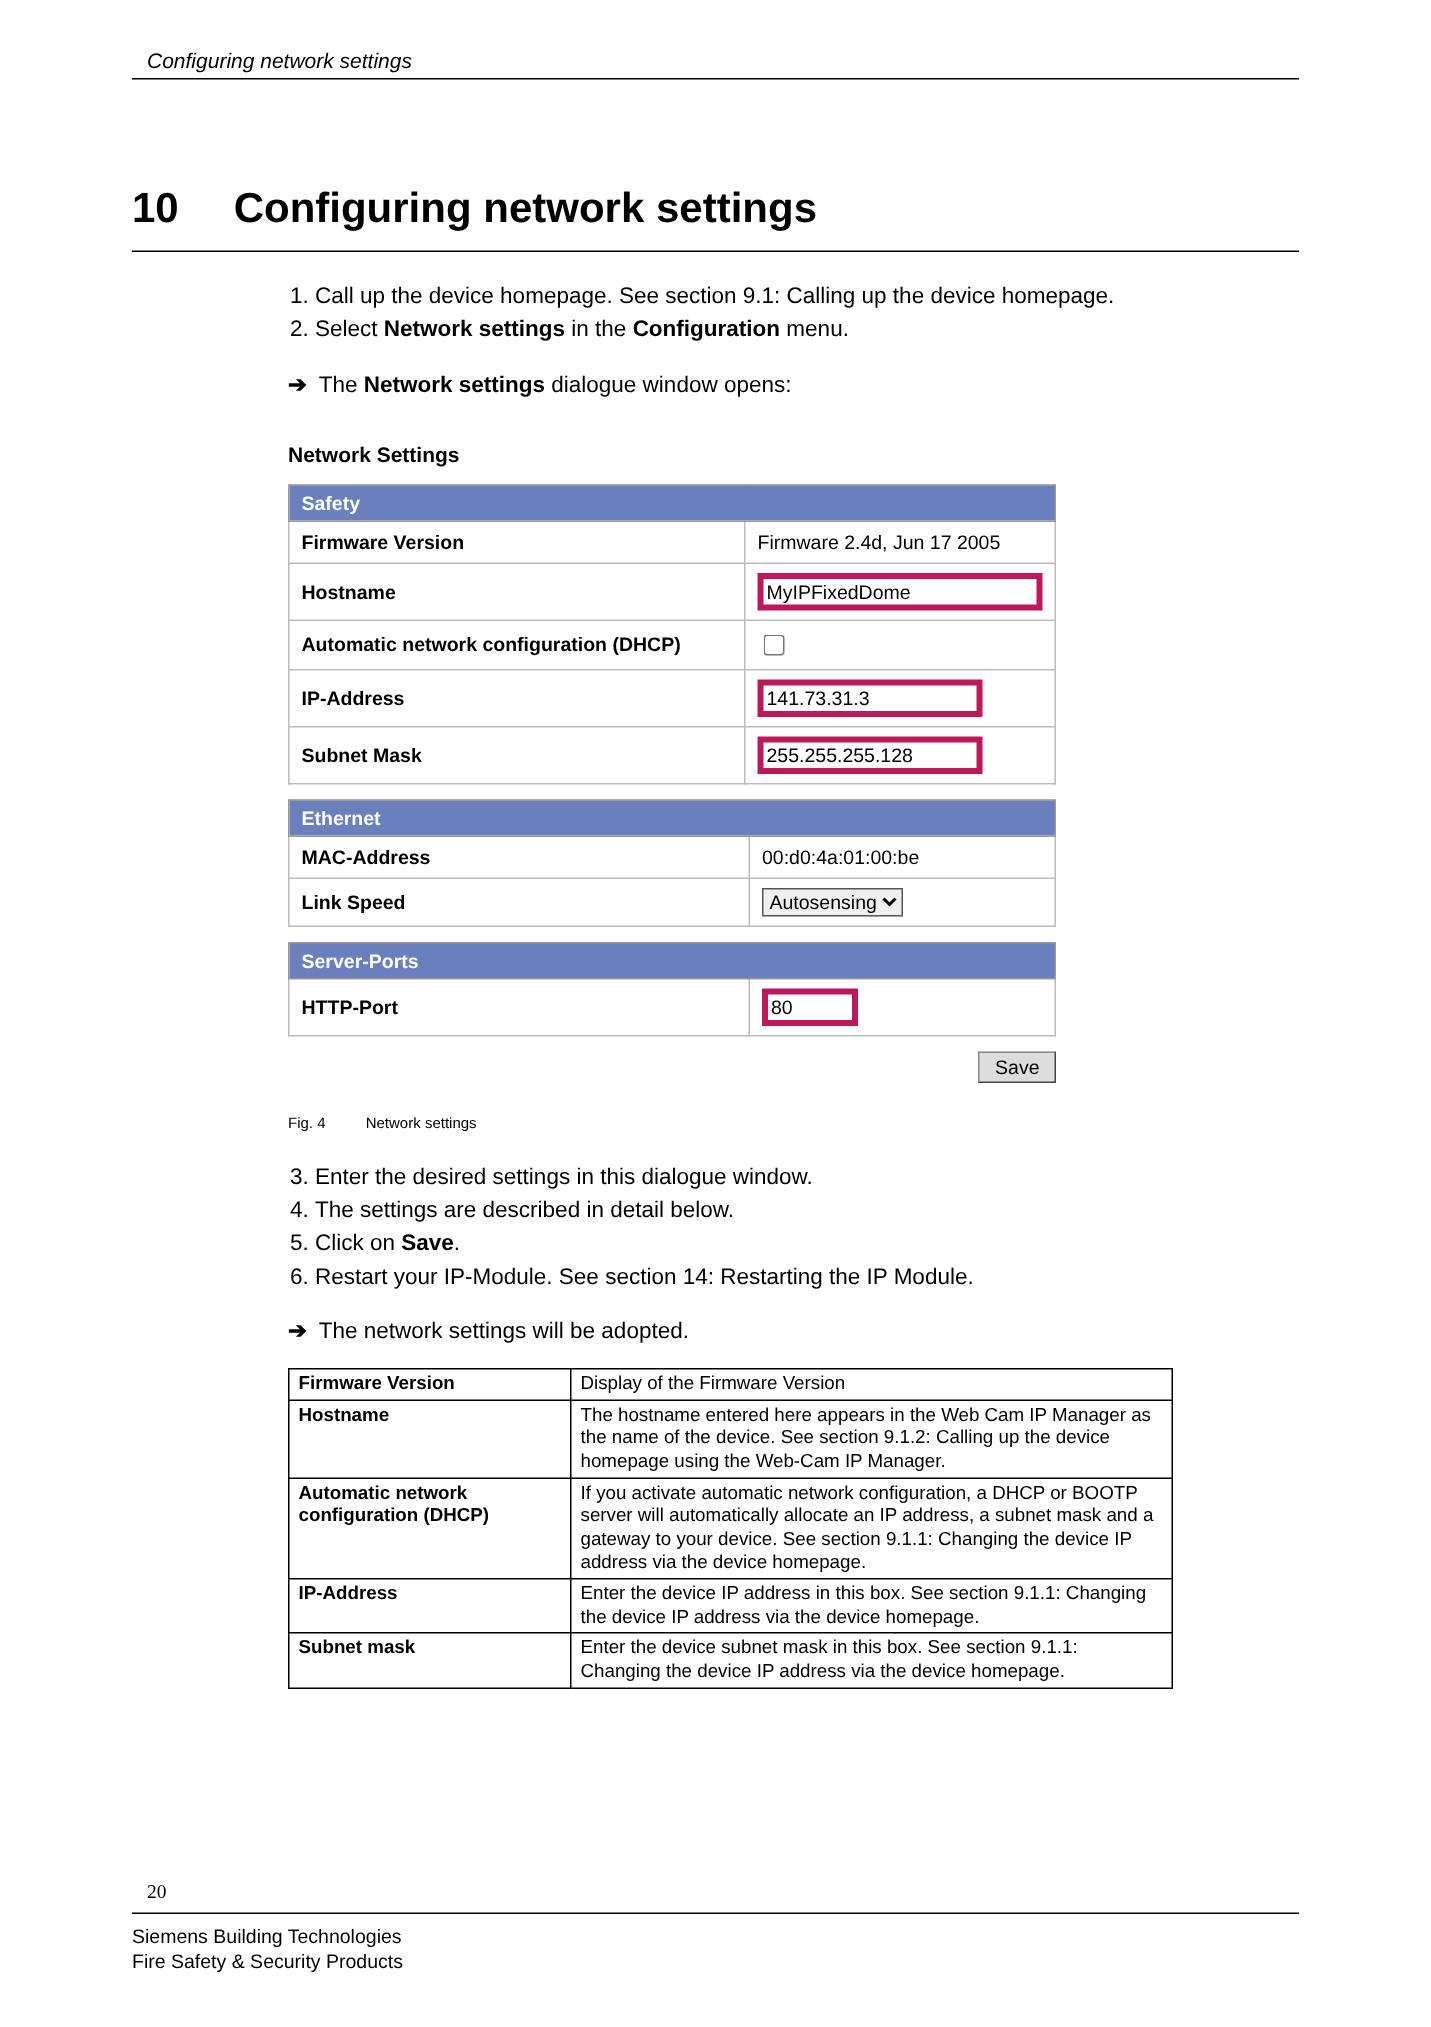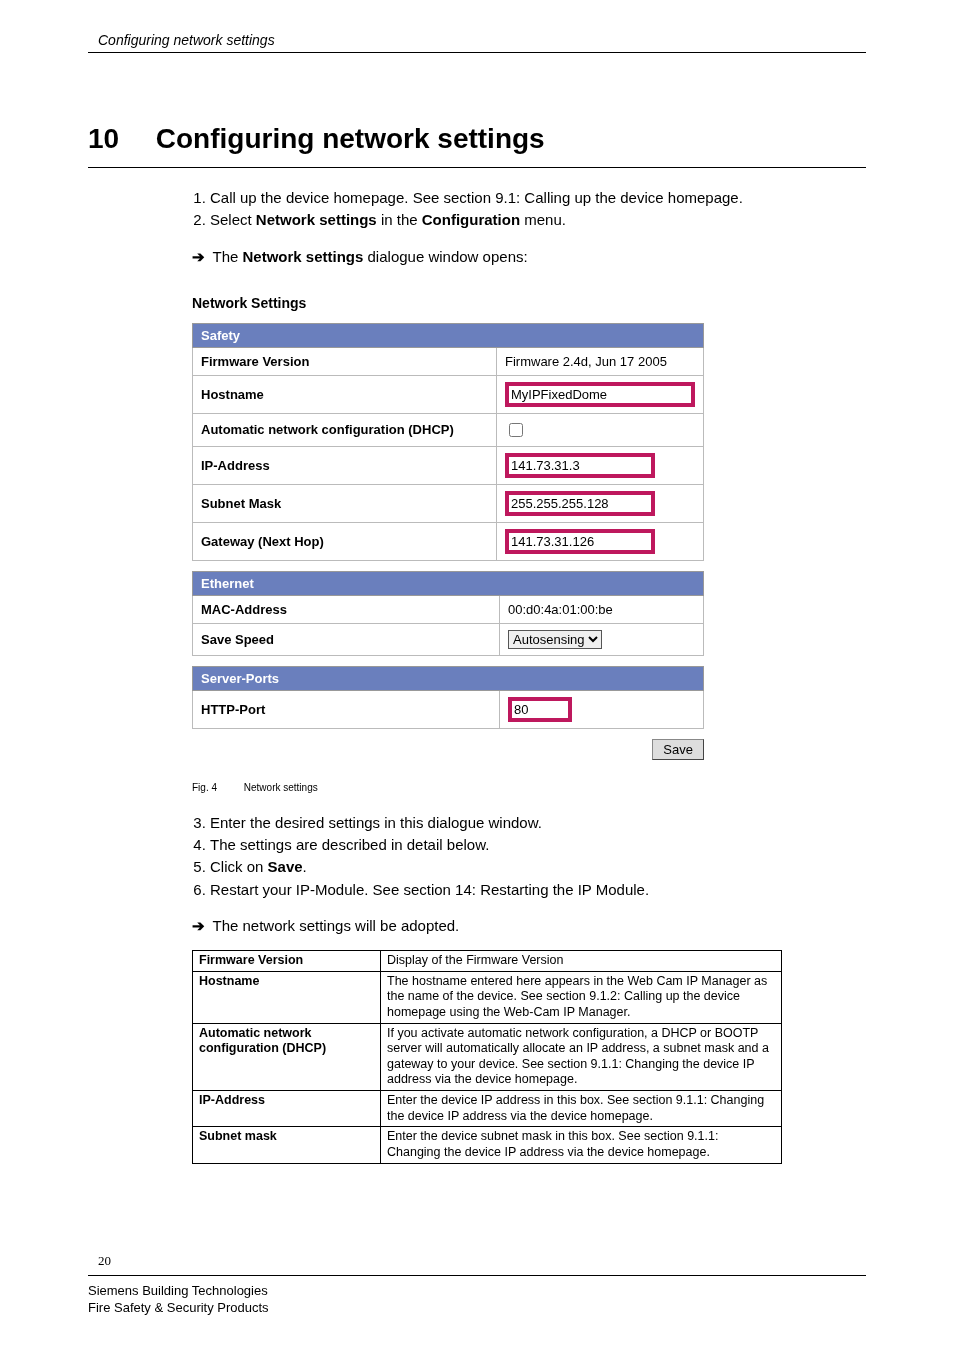--- a/index.html
+++ b/index.html
@@ -169,38 +169,34 @@
           <td><input type="checkbox" style=""></td>
         </tr>
         <tr>
           <td class="lab">IP-Address</td>
           <td><input type="text" value="141.73.31.3" style=""></td>
         </tr>
         <tr>
           <td class="lab">Subnet Mask</td>
           <td><input type="text" value="255.255.255.128" style=""></td>
         </tr>
-        <tr>
-          <td class="lab">Gateway (Next Hop)</td>
-          <td><input type="text" value="141.73.31.126" style=""></td>
-        </tr>
       </tbody>
         </table>
 
       <table class="cfg">
         <tbody>
             <tr>
               <th class="sect" colspan="2">Ethernet</th>
             </tr>
         <tr>
           <td class="lab">MAC-Address</td>
           <td>00:d0:4a:01:00:be</td>
         </tr>
         <tr>
-          <td class="lab">Save Speed</td>
+          <td class="lab">Link Speed</td>
           <td>
             <select>
               <option>Autosensing</option>
             </select>
           </td>
         </tr>
       </tbody>
         </table>
 
       <table class="cfg">

